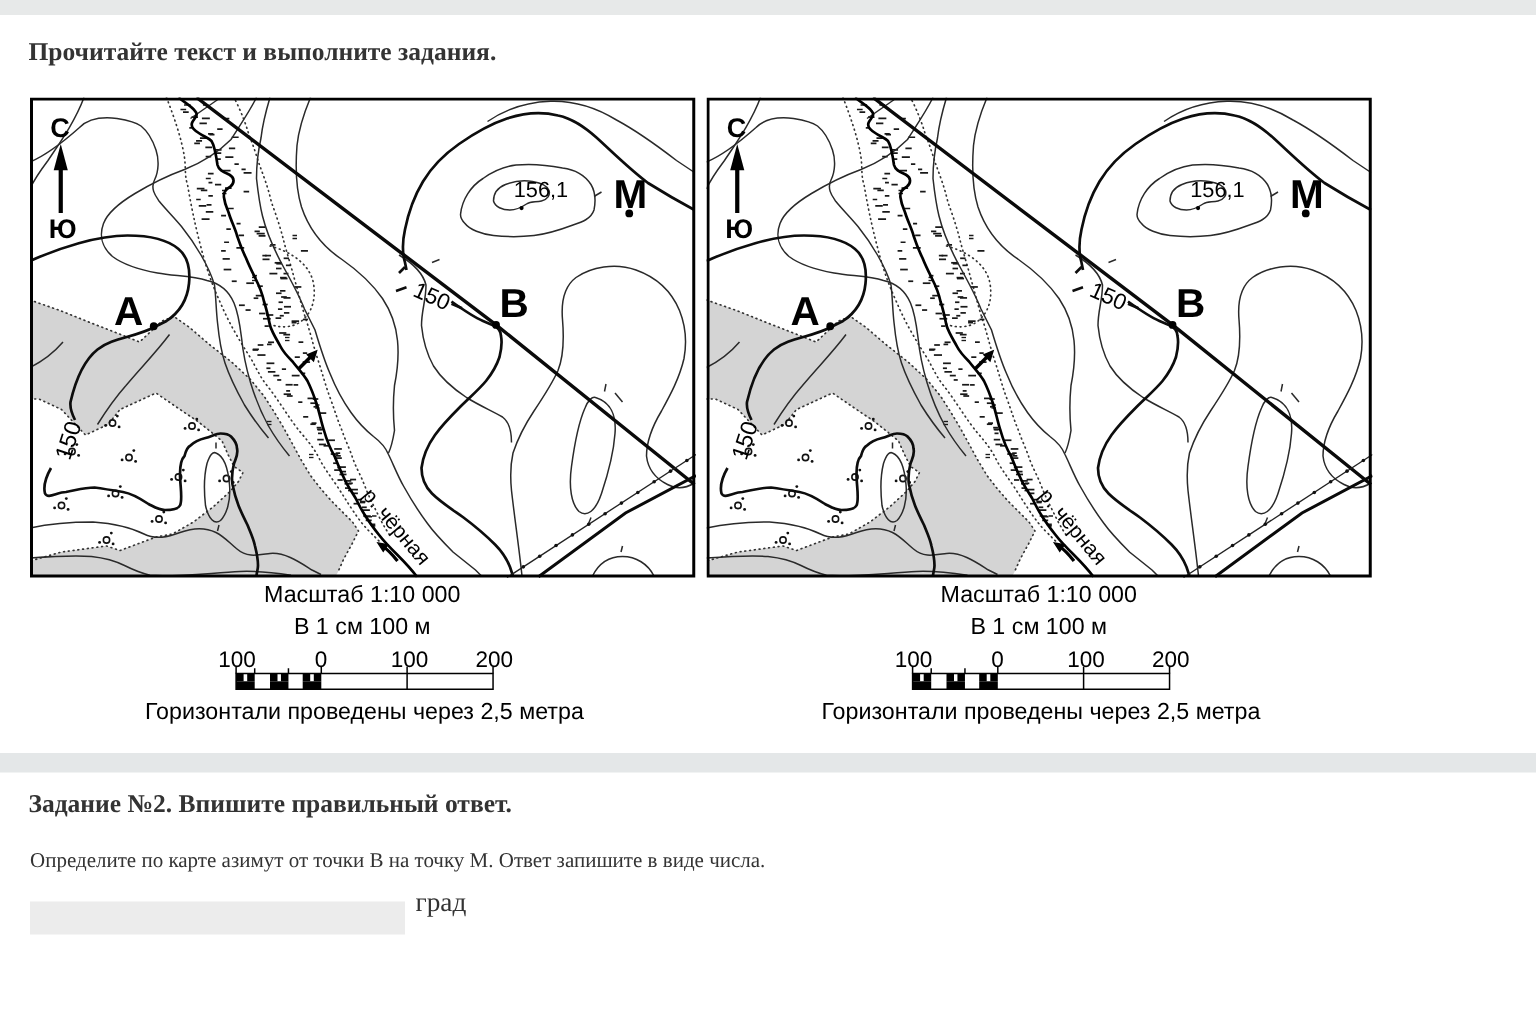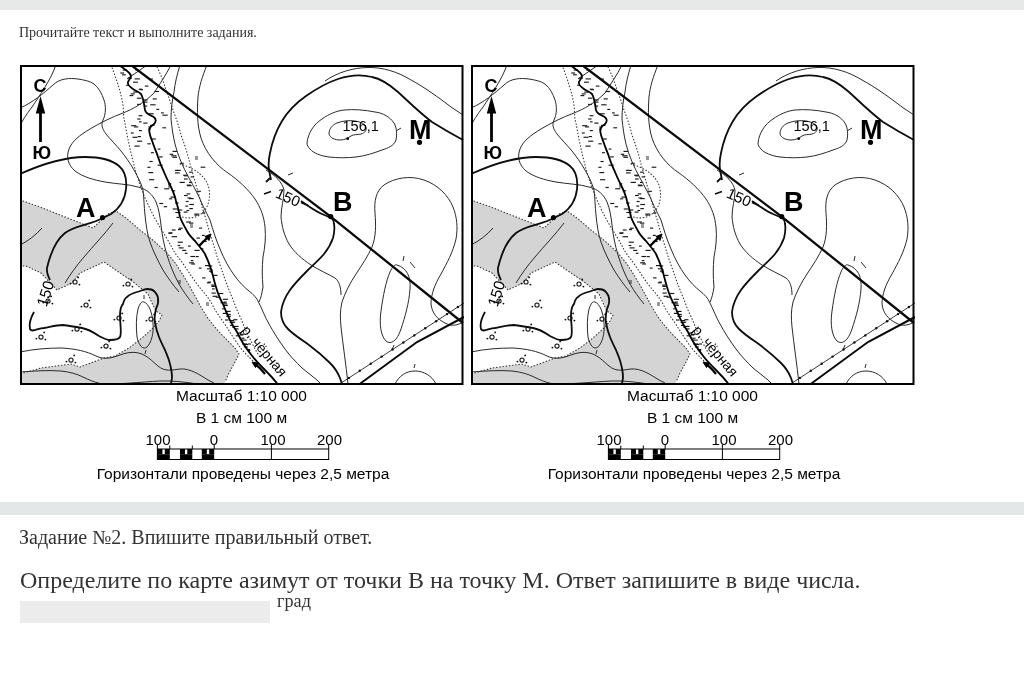--- a/index.html
+++ b/index.html
@@ -1,20 +1,20 @@
 <!DOCTYPE html>
 <html><head><meta charset="utf-8">
 <style>
 html,body{margin:0;padding:0;background:#fff;width:1024px;height:674px;overflow:hidden}
 .abs{position:absolute}
 .serif{font-family:"Liberation Serif",serif}
 </style></head>
 <body>
 <div class="abs" style="left:0;top:0;width:1024px;height:9.5px;background:#e7e9e9"></div>
-<div class="abs serif" style="left:19px;top:24.6px;font-size:14px;font-weight:normal;color:#333">Прочитайте текст и выполните задания.</div>
+<div class="abs serif" style="left:19px;top:24.6px;font-size:17px;font-weight:bold;color:#333">Прочитайте текст и выполните задания.</div>
 <svg class="abs" style="left:20px;top:65px" width="444" height="420" viewBox="0 0 444 420">
 <defs></defs>
 
 <g id="mapg">
 <rect x="0" y="0" width="443.5" height="420" fill="#fff"></rect>
 
 <path fill="#d4d4d4" d="M0,135 L20,142 L40,150 L58,157 L73,163 L88,149 L96,146 L106,153 L120,165 L134,176 L147,188 L156,199 L163,210 L169,220 L175,231 L181,242 L187,252 L194,261 L201,269 L208,276 L215,283 L219,289 L215,297 L209,308 L205,317 L204,318.6 L0,318.6 L0,309 L21,303 L51,299 L60,302 L84,293 L95,291 L109,283 L122,273 L133,263 L139,256 L142,250 L136,246 L132,238 L128,229 L122,224 L100,208 L84,197 L60,208 L52,218 L37,225 L21,208 L6,201 L0,201 Z"></path>
 
 <g fill="none" stroke="#333" stroke-width="1.1" stroke-dasharray="0.6,2.6" stroke-linecap="round">
 <path d="M0,135 L20,142 L40,150 L58,157 L73,163 L88,149 L96,146 L106,153 L120,165 L134,176 L147,188 L156,199 L163,210 L169,220 L175,231 L181,242 L187,252 L194,261 L201,269 L208,276 L215,283 L219,289 L215,297 L209,308 L205,317"></path>
@@ -379,16 +379,16 @@
 <rect x="181.8" y="384" width="5" height="5.2"></rect>
 <rect x="189.2" y="384" width="5" height="5.2"></rect>
 </g>
 </g>
 
 </svg>
 <svg class="abs" style="left:471px;top:65px" width="444" height="420" viewBox="0 0 444 420">
 <use href="#mapg"></use>
 </svg>
 <div class="abs" style="left:0;top:502px;width:1024px;height:12.5px;background:#e4e7e8"></div>
-<div class="abs serif" style="left:19px;top:525.6px;font-size:20px;font-weight:normal;color:#333">Задание №2. Впишите правильный ответ.</div>
-<div class="abs serif" style="left:20px;top:566.8px;font-size:24px;color:#333">Определите по карте азимут от точки В на точку М. Ответ запишите в виде числа.</div>
+<div class="abs serif" style="left:19px;top:525.6px;font-size:17px;font-weight:bold;color:#333">Задание №2. Впишите правильный ответ.</div>
+<div class="abs serif" style="left:20px;top:566.8px;font-size:14px;color:#333">Определите по карте азимут от точки В на точку М. Ответ запишите в виде числа.</div>
 <div class="abs" style="left:20px;top:601px;width:250px;height:22px;background:#ececec"></div>
 <div class="abs serif" style="left:277px;top:591px;font-size:18.2px;color:#333">град</div>
 
 </body></html>

